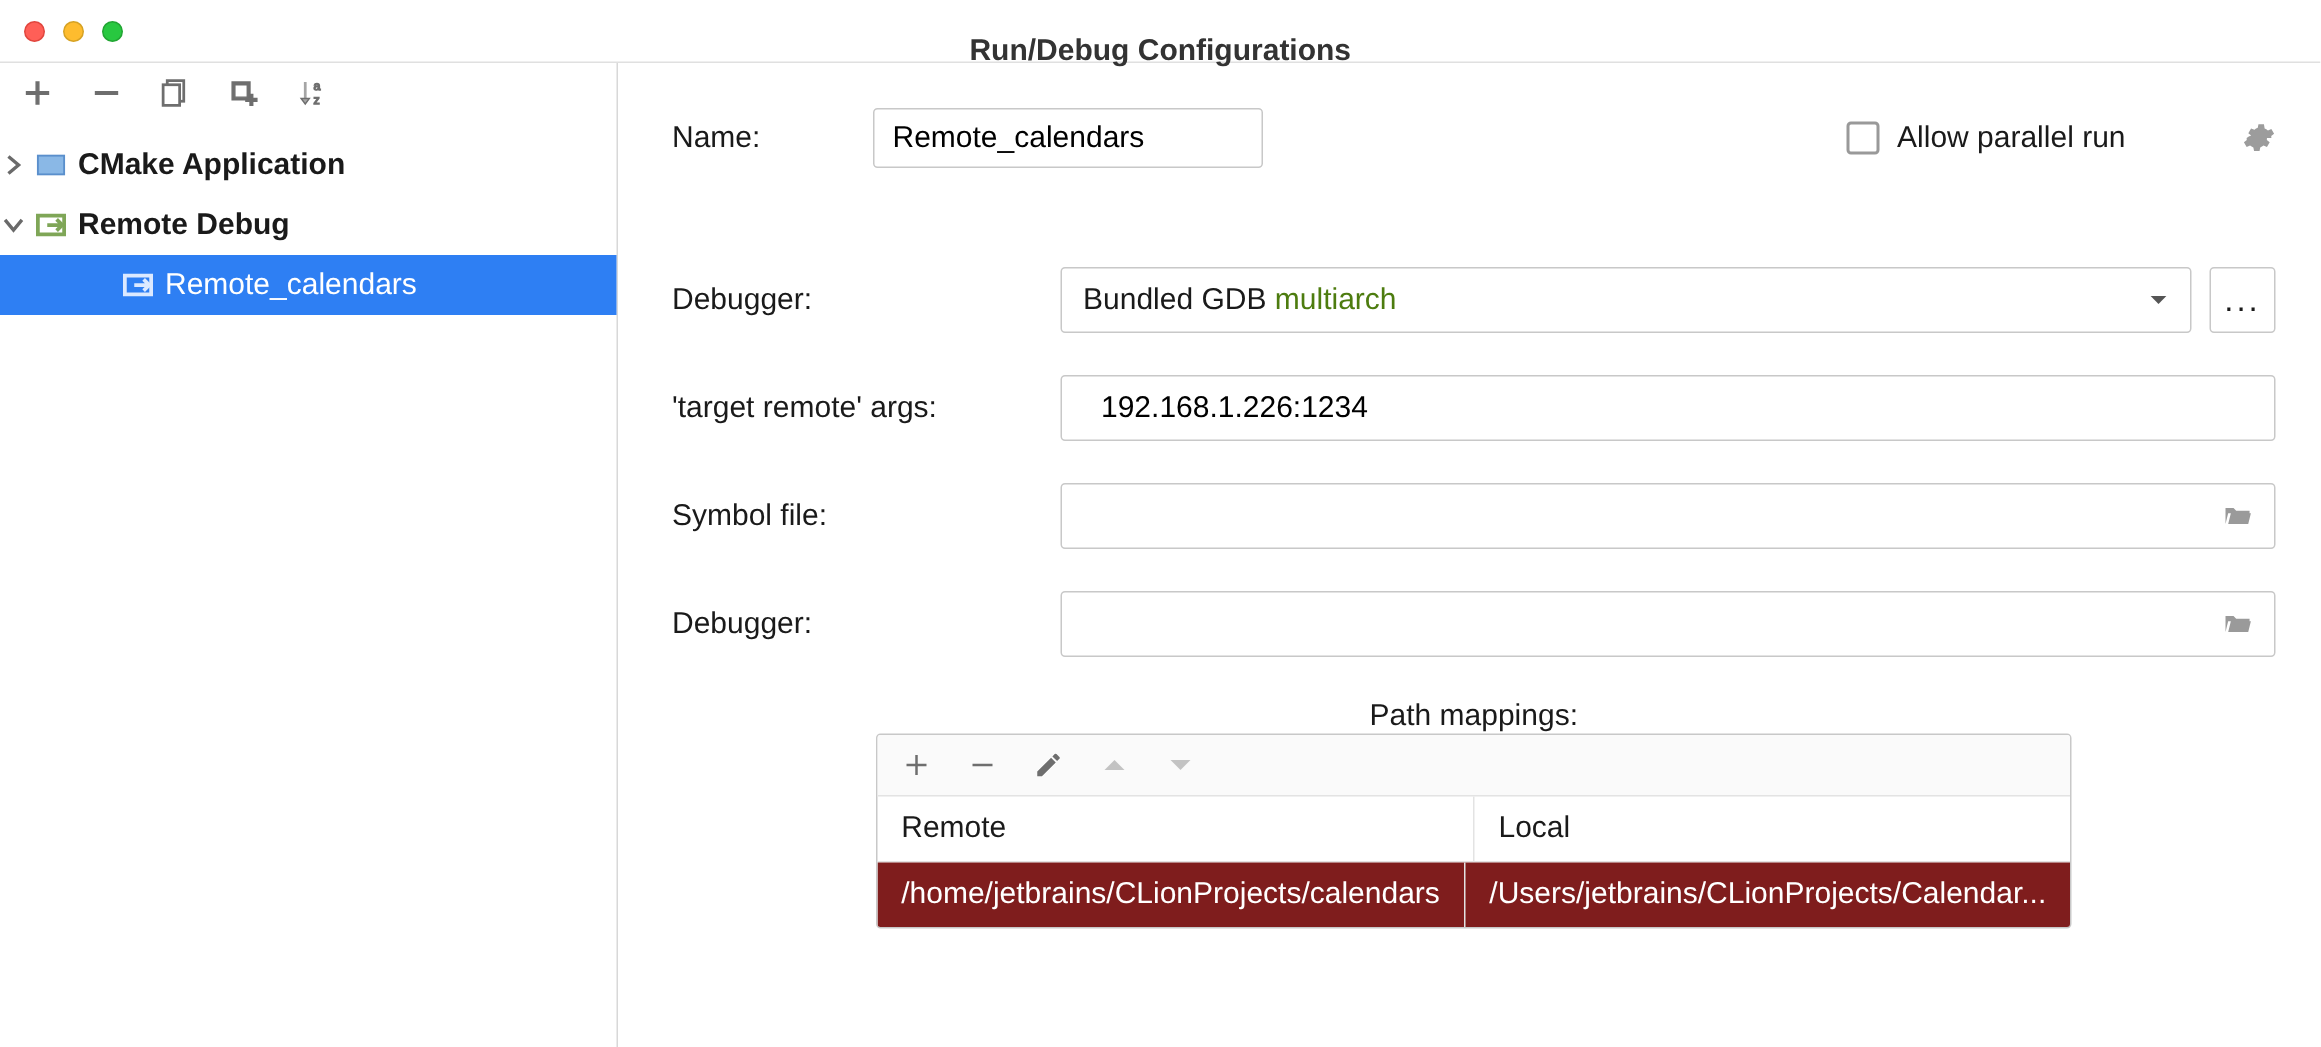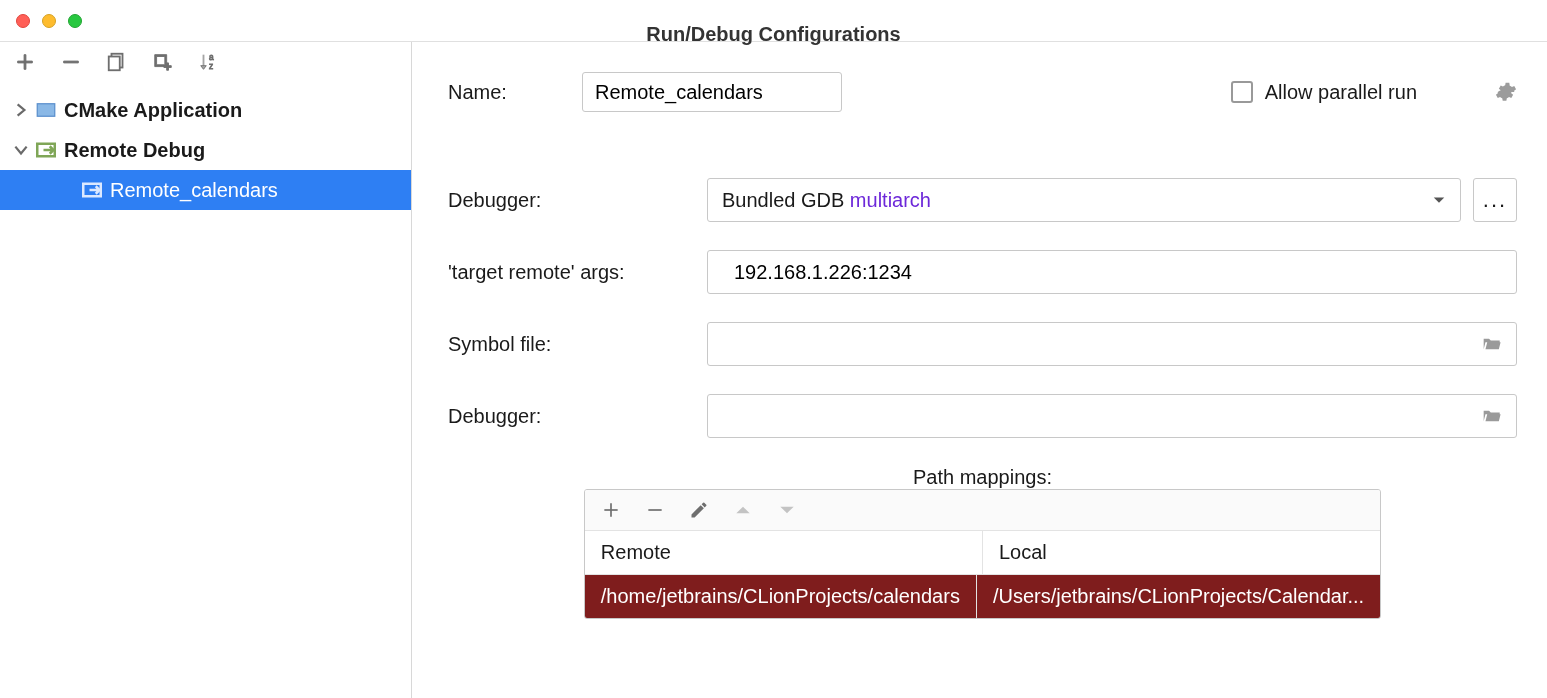--- a/index.html
+++ b/index.html
@@ -56,21 +56,21 @@
   }
   .tree { flex: 1; padding-top: 4px; font-size: 20px; user-select: none; }
   .tree-row {
     display: flex; align-items: center;
     height: 40px;
     padding-left: 12px;
     white-space: nowrap;
     cursor: pointer;
   }
   .tree-row.selected { background: #2e7ff3; color: #fff; }
-  .tree-indent-1 { padding-left: 12px; }
+  .tree-indent-1 { padding-left: 0; }
   .tree-indent-2 { padding-left: 82px; }
   .expander {
     width: 18px; height: 18px;
     display: inline-flex; align-items: center; justify-content: center;
     margin-right: 6px;
     stroke: #6a6a6a; fill: none;
   }
   .tree-icon { width: 20px; height: 20px; margin-right: 8px; }
   .tree-label { font-weight: 700; }
   .tree-row.selected .tree-label { font-weight: 400; }
@@ -108,21 +108,21 @@
     flex:1;
     border: 1px solid #c8c8c8;
     border-radius: 3px;
     height:44px;
     display:flex; align-items:center;
     padding:0 14px;
     justify-content: space-between;
     cursor: pointer;
     background:#fff;
   }
-  .select .sel-text .gray { color:#6d28d9; }
+  .select .sel-text .gray { color:#4d7c0f; }
   .chevron { width:14px;height:14px; fill:#555;}
   .more-btn {
     width:44px;height:44px;
     border:1px solid #c8c8c8;border-radius:3px;
     display:flex;align-items:center;justify-content:center;
     cursor:pointer;
     font-size:22px; letter-spacing:2px;
     background:#fff;
   }
   .wide-input {

